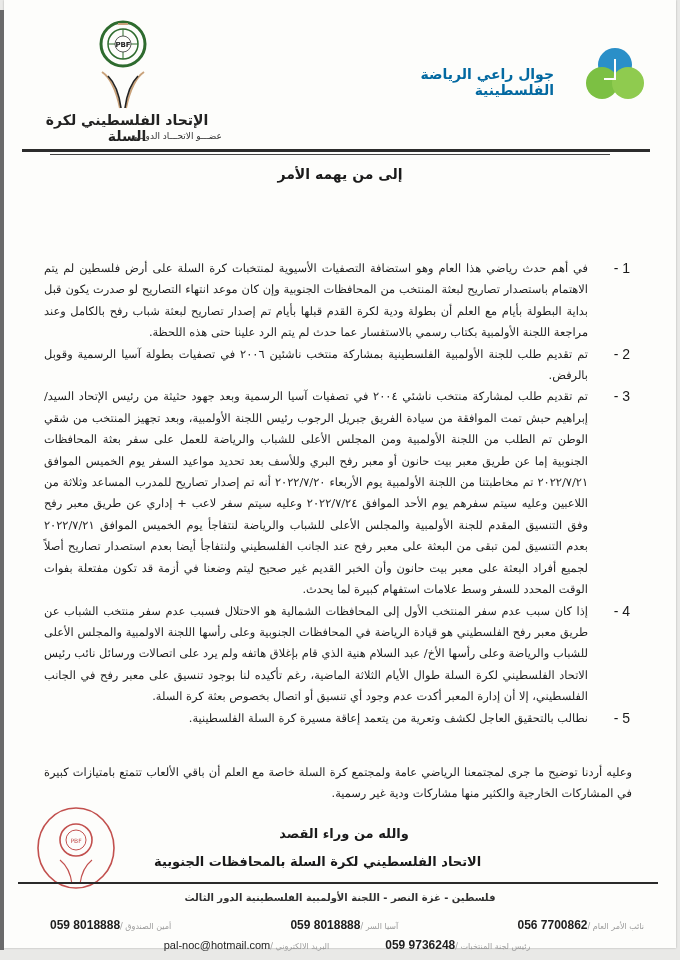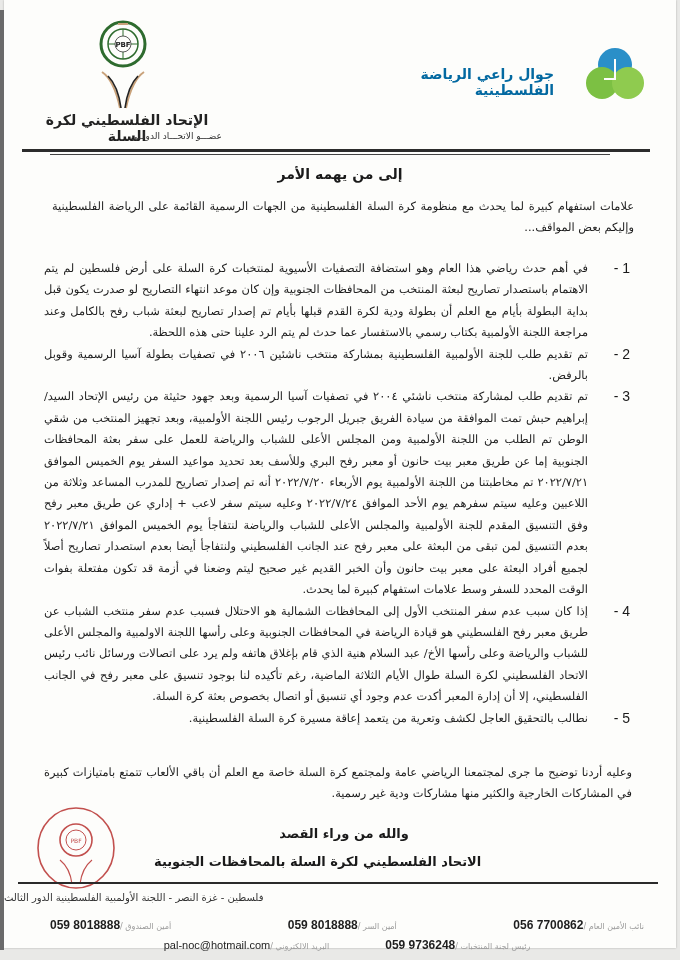--- a/index.html
+++ b/index.html
@@ -69,22 +69,22 @@
     font-weight: bold; font-size: 13px;
   }
   .sig2 {
     position: absolute; left: 150px; top: 854px; width: 380px; text-align: left; direction: rtl;
     font-weight: bold; font-size: 13px;
   }
   .rule-bottom {
     position: absolute; left: 14px; top: 882px; width: 640px; height: 2px; background: #2a2a2a;
   }
   .footer-addr {
-    position: absolute; left: 0; width: 672px; top: 892px; text-align: left; direction: rtl;
-    font-size: 10px; font-weight: normal; color: #333;
+    position: absolute; left: 0; width: 672px; top: 892px; text-align: center; direction: rtl;
+    font-size: 10px; font-weight: bold; color: #333;
   }
   .footer-row {
     position: absolute; left: 30px; width: 610px; direction: rtl;
     display: flex; justify-content: space-between; align-items: baseline;
   }
   .footer-row.r1 { top: 914px; }
   .footer-row.r2 { top: 934px; justify-content: center; gap: 40px; }
   .fc { white-space: nowrap; direction: rtl; }
   .fc .lbl { font-size: 8px; color: #9a9a9a; }
   .fc .val {
@@ -122,21 +122,20 @@
       <circle cx="44" cy="38" r="16" fill="#8fcb4f"></circle>
       <path d="M31 14 L31 34 L20 34" fill="none" stroke="#fdfdfb" stroke-width="2"></path>
     </svg>
   </div>
 
   <div class="rule-top"></div>
   <div class="rule-top2"></div>
 
   <div class="title">إلى من يهمه الأمر</div>
 
-  <div class="body-text intro">علامات استفهام كبيرة لما يحدث مع منظومة كرة السلة الفلسطينية من الجهات الرسمية القائمة على الرياضة الفلسطينية وإليكم بعض المواقف...</div>
 
   <div class="list">
     <div class="li">
       <div class="num">1 -</div>
       <div class="txt">في أهم حدث رياضي هذا العام وهو استضافة التصفيات الأسيوية لمنتخبات كرة السلة على أرض فلسطين لم يتم الاهتمام باستصدار تصاريح لبعثة المنتخب من المحافظات الجنوبية وإن كان موعد انتهاء التصاريح لو صدرت يكون قبل بداية البطولة بأيام مع العلم أن بطولة ودية لكرة القدم قبلها بأيام تم إصدار تصاريح لبعثة شباب رفح بالكامل وعند مراجعة اللجنة الأولمبية بكتاب رسمي بالاستفسار عما حدث لم يتم الرد علينا حتى هذه اللحظة.</div>
     </div>
     <div class="li">
       <div class="num">2 -</div>
       <div class="txt">تم تقديم طلب للجنة الأولمبية الفلسطينية بمشاركة منتخب ناشئين ٢٠٠٦ في تصفيات بطولة آسيا الرسمية وقوبل بالرفض.</div>
     </div>
@@ -166,24 +165,24 @@
   </svg>
 
   <div class="sig1">والله من وراء القصد</div>
   <div class="sig2">الاتحاد الفلسطيني لكرة السلة بالمحافظات الجنوبية</div>
 
   <div class="rule-bottom"></div>
   <div class="footer-addr">فلسطين - غزة النصر - اللجنة الأولمبية الفلسطينية الدور الثالث</div>
 
   <div class="footer-row r1">
     <div class="fc">
-      <span class="lbl">نائب الأمين العام /</span><span class="val">056 7700862</span>
+      <span class="lbl">نائب الأمر العام /</span><span class="val">056 7700862</span>
     </div>
     <div class="fc">
-      <span class="lbl">أمين السر /</span><span class="val">059 8018888</span>
+      <span class="lbl">آسيا السر /</span><span class="val">059 8018888</span>
     </div>
     <div class="fc">
       <span class="lbl">أمين الصندوق /</span><span class="val">059 8018888</span>
     </div>
   </div>
 
   <div class="footer-row r2">
     <div class="fc">
       <span class="lbl">رئيس لجنة المنتخبات /</span><span class="val">059 9736248</span>
     </div>

